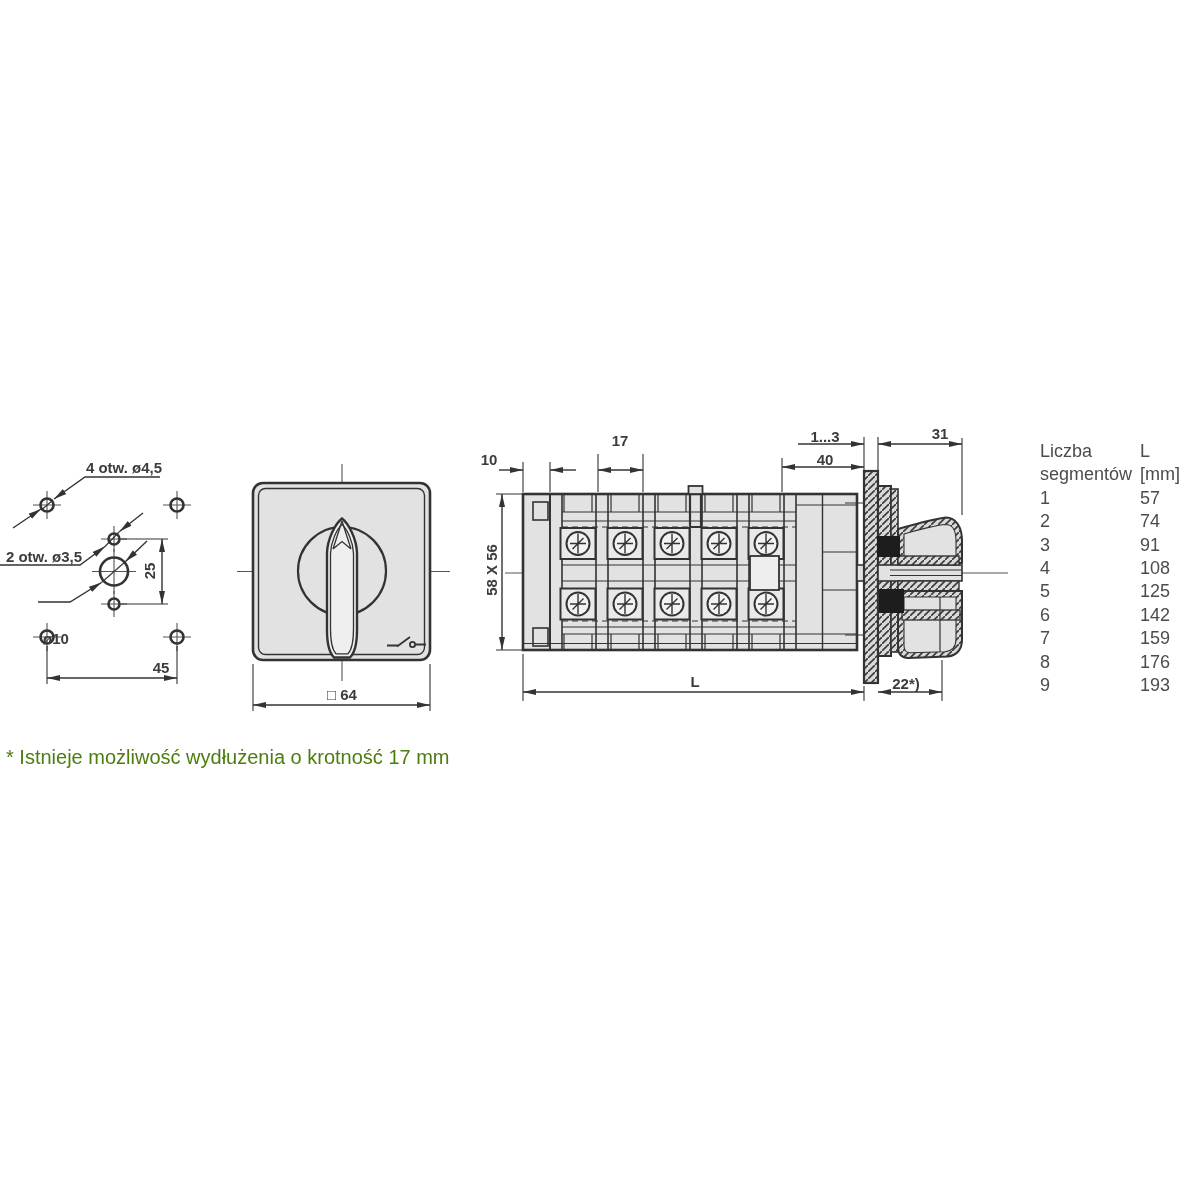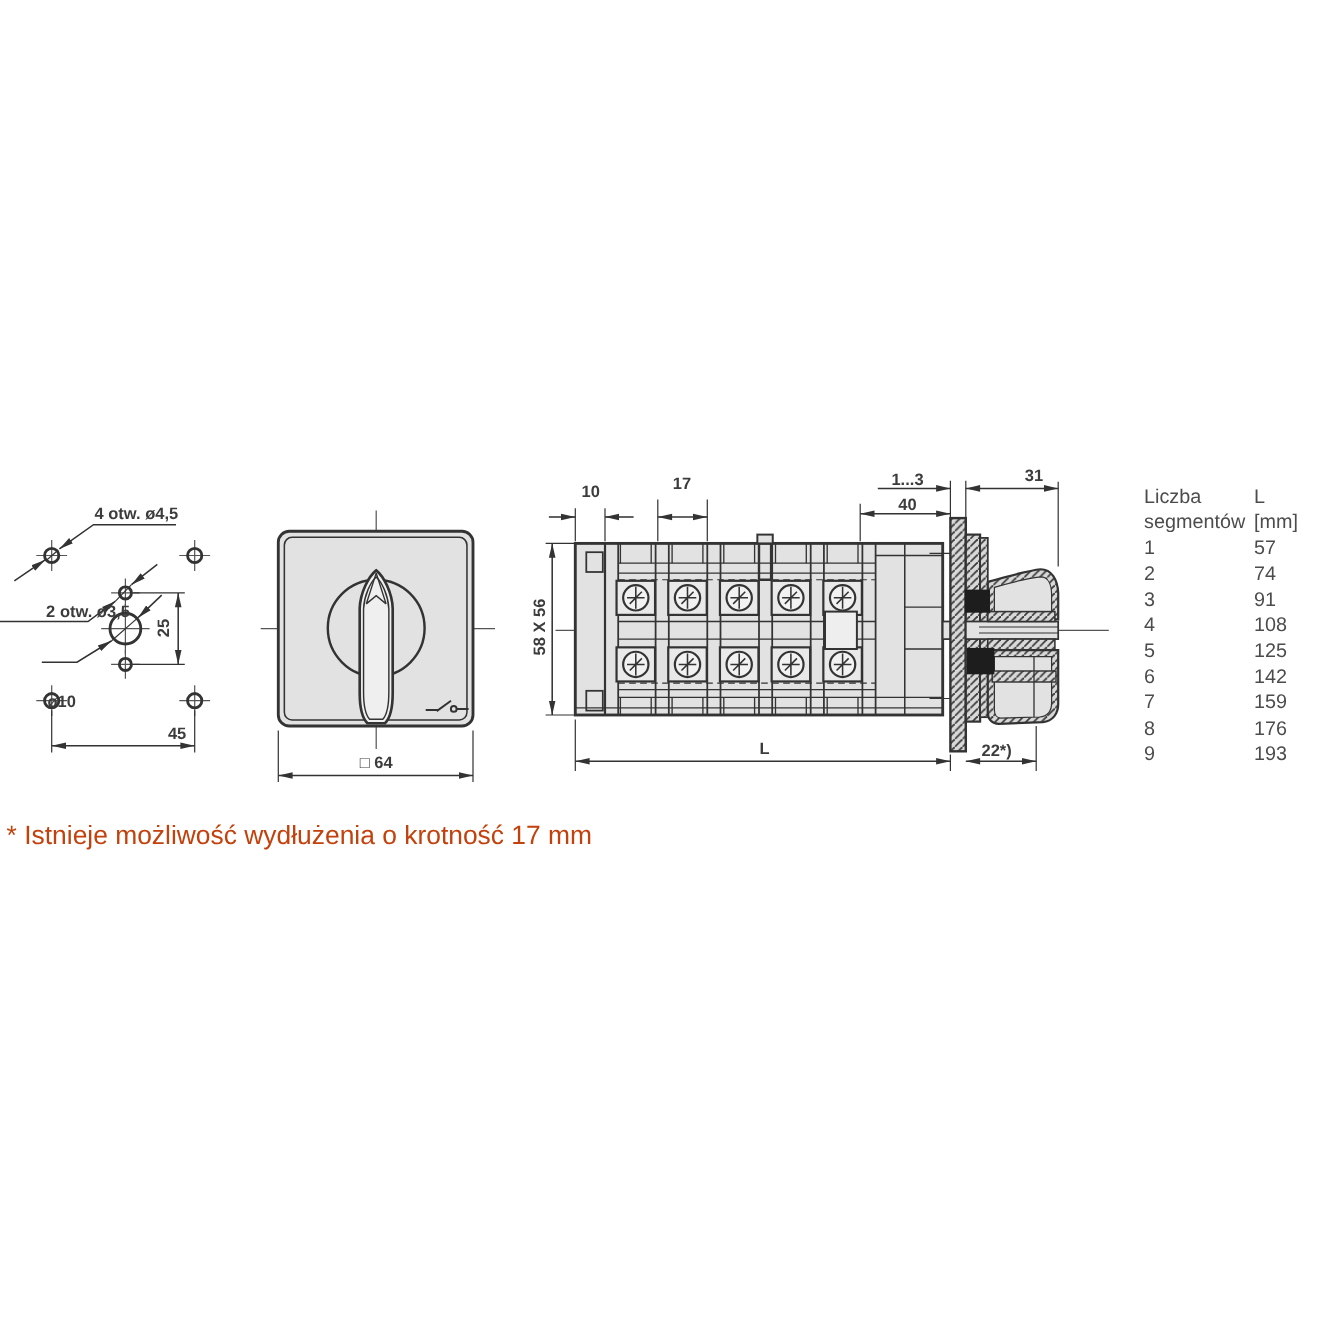--- a/index.html
+++ b/index.html
@@ -4,21 +4,21 @@
 <style>
   html,body{margin:0;padding:0;background:#fff;}
   .canvas{position:relative;width:1200px;height:1200px;background:#ffffff;
           font-family:"Liberation Sans",sans-serif;overflow:hidden;}
   svg{position:absolute;left:0;top:0;}
   .lbl{position:absolute;color:#3c3c3c;font-weight:600;font-size:15px;white-space:nowrap;
        transform:translate(-50%,-50%);}
   .lbl.rot{transform:translate(-50%,-50%) rotate(-90deg);}
   .tcol{position:absolute;color:#4c4c4c;font-size:18px;line-height:23.4px;text-align:left;}
   .tcol div{white-space:nowrap;}
-  .footnote{position:absolute;left:6px;top:746px;font-size:24px;color:#c2410c;
+  .footnote{position:absolute;left:6px;top:746px;font-size:20px;color:#4d7c0f;
             font-weight:400;white-space:nowrap;}
 </style>
 </head>
 <body>
 
 <div class="canvas">
 
 <svg width="1200" height="1200" viewBox="0 0 1200 1200">
   <defs>
     <pattern id="hatch" width="7" height="7" patternUnits="userSpaceOnUse">
@@ -257,28 +257,28 @@
     </g>
 
     <g>
       <path d="M942,660 V701" stroke-width="1.1"></path>
       <path d="M878,692 H942" stroke-width="1.4" marker-start="url(#as)" marker-end="url(#ae)"></path>
     </g>
   </g>
 </svg>
 
 <span class="lbl" style="left:124px;top:467px;">4 otw. ø4,5</span>
-<span class="lbl" style="left:44px;top:556px;margin-left:36px;">2 otw. ø3,5</span>
+<span class="lbl" style="left:44px;top:556px;">2 otw. ø3,5</span>
 <span class="lbl" style="left:56px;top:595px;margin-top:43px;">ø10</span>
 <span class="lbl rot" style="left:149px;top:571px;">25</span>
 <span class="lbl" style="left:113px;top:667px;margin-left:48px;">45</span>
 
 <span class="lbl" style="left:342px;top:694px;">□ 64</span>
 
-<span class="lbl" style="left:489px;top:447px;margin-left:48px;">10</span>
+<span class="lbl" style="left:489px;top:459px;">10</span>
 <span class="lbl" style="left:620px;top:440px;">17</span>
 <span class="lbl" style="left:825px;top:436px;">1...3</span>
 <span class="lbl" style="left:940px;top:433px;text-align:center;">31</span>
 <span class="lbl" style="left:825px;top:459px;">40</span>
 <span class="lbl rot" style="left:491px;top:570px;">58 X 56</span>
 <span class="lbl" style="left:695px;top:681px;">L</span>
 <span class="lbl" style="left:906px;top:683px;">22*)</span>
 
 <div class="tcol" style="left:1040px;top:440px;width:104px;">
   <div>Liczba</div>

